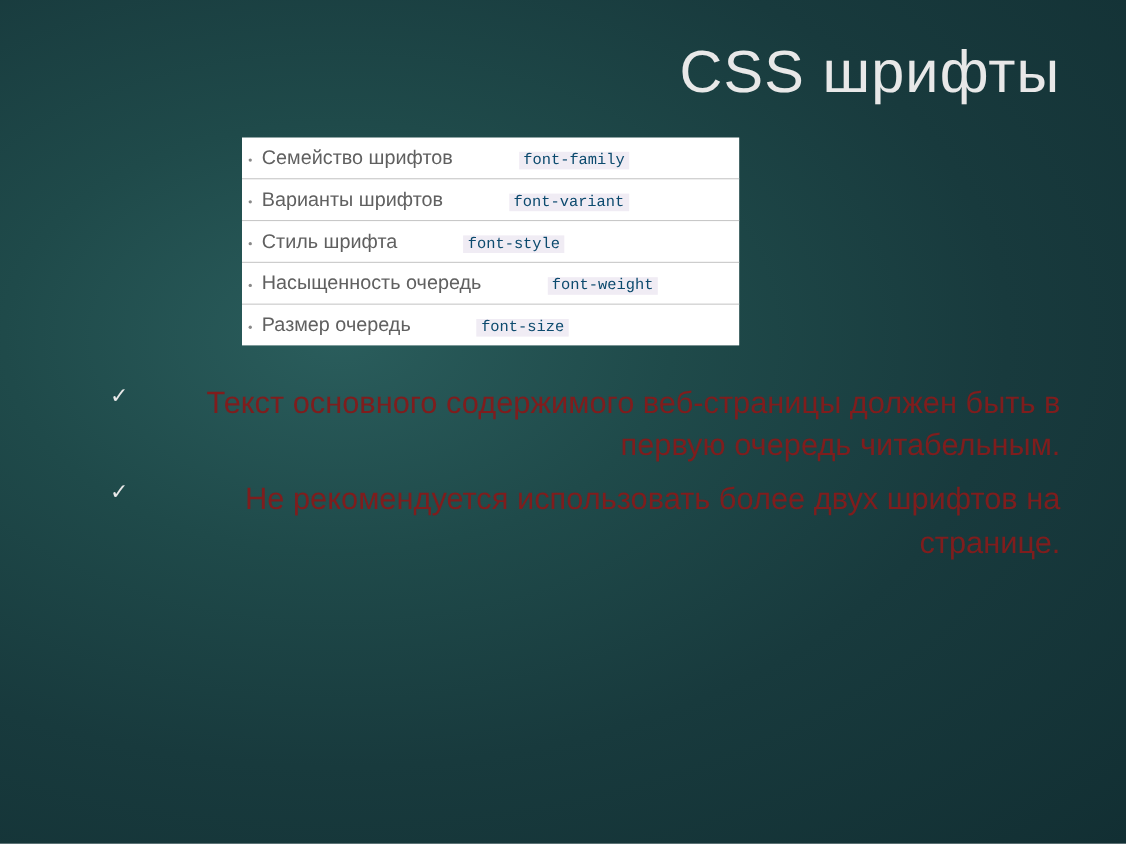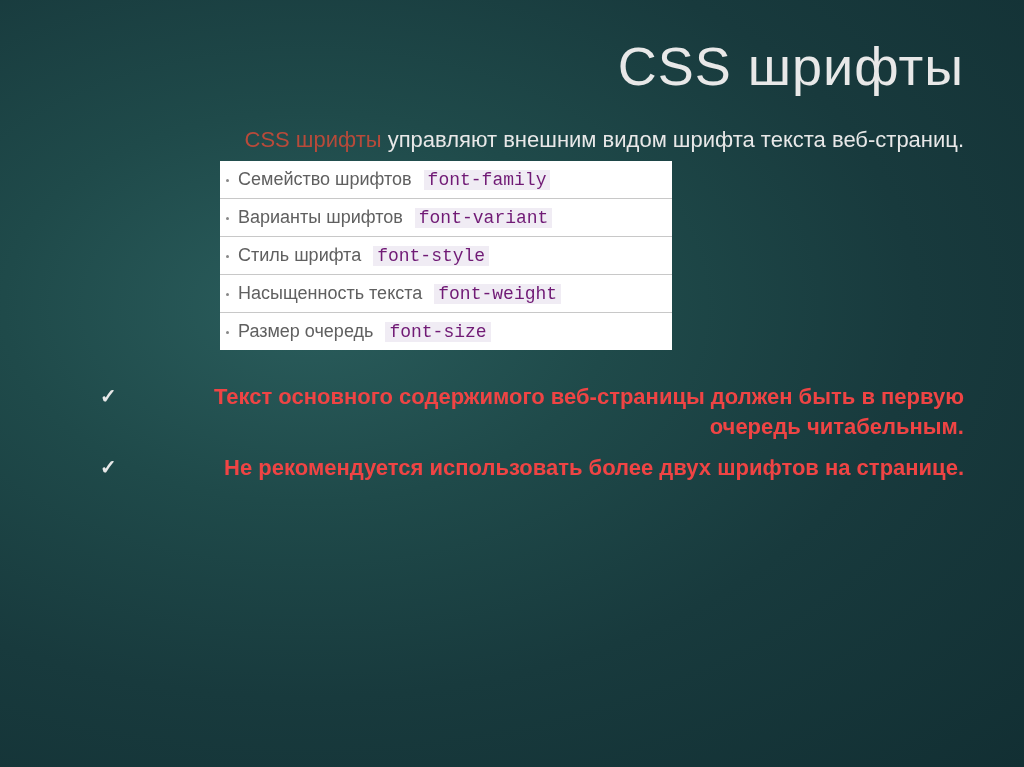--- a/index.html
+++ b/index.html
@@ -55,74 +55,71 @@
     border-radius: 50%;
   }
   .row-label {
     font-family: Verdana, Geneva, sans-serif;
     font-size: 18px;
     color: #606060;
     white-space: nowrap;
   }
   .row-code {
     font-family: "Courier New", monospace;
-    font-size: 18px;
-    color: #701a75;
+    font-size: 14px;
+    color: #0c4a6e;
     background: #f0ecf4;
     padding: 0 4px;
     white-space: nowrap;
+    margin-left: 48px;
   }
   .bullets {
     margin-left: 40px;
     margin-top: 14px;
     list-style: none;
   }
   .bullets li {
-    font-size: 22px;
+    font-size: 28px;
     line-height: 1.4;
-    color: #ef4444;
+    color: #7f1d1d;
     margin-bottom: 10px;
     padding-left: 28px;
     position: relative;
-    font-weight: bold;
   }
   .bullets li::before {
     content: "✓";
     position: absolute;
     left: 0;
     top: 0;
     color: #e8e8e8;
     font-size: 20px;
   }
 </style>
 </head>
 <body>
 
 <div class="slide">
   <h1 class="title">CSS шрифты</h1>
 
-  <p class="intro">
-    <span class="em">CSS шрифты</span><span> управляют внешним видом шрифта текста веб-страниц.</span>
-  </p>
 
   <div class="table-wrap">
     <div class="row">
       <span class="row-label">Семейство шрифтов</span>
       <span class="row-code">font-family</span>
     </div>
     <div class="row">
       <span class="row-label">Варианты шрифтов</span>
       <span class="row-code">font-variant</span>
     </div>
     <div class="row">
       <span class="row-label">Стиль шрифта</span>
       <span class="row-code">font-style</span>
     </div>
     <div class="row">
-      <span class="row-label">Насыщенность текста</span>
+      <span class="row-label">Насыщенность очередь</span>
       <span class="row-code">font-weight</span>
     </div>
     <div class="row">
       <span class="row-label">Размер очередь</span>
       <span class="row-code">font-size</span>
     </div>
   </div>
 
   <ul class="bullets">
     <li>Текст основного содержимого веб-страницы должен быть в первую очередь читабельным.</li>

